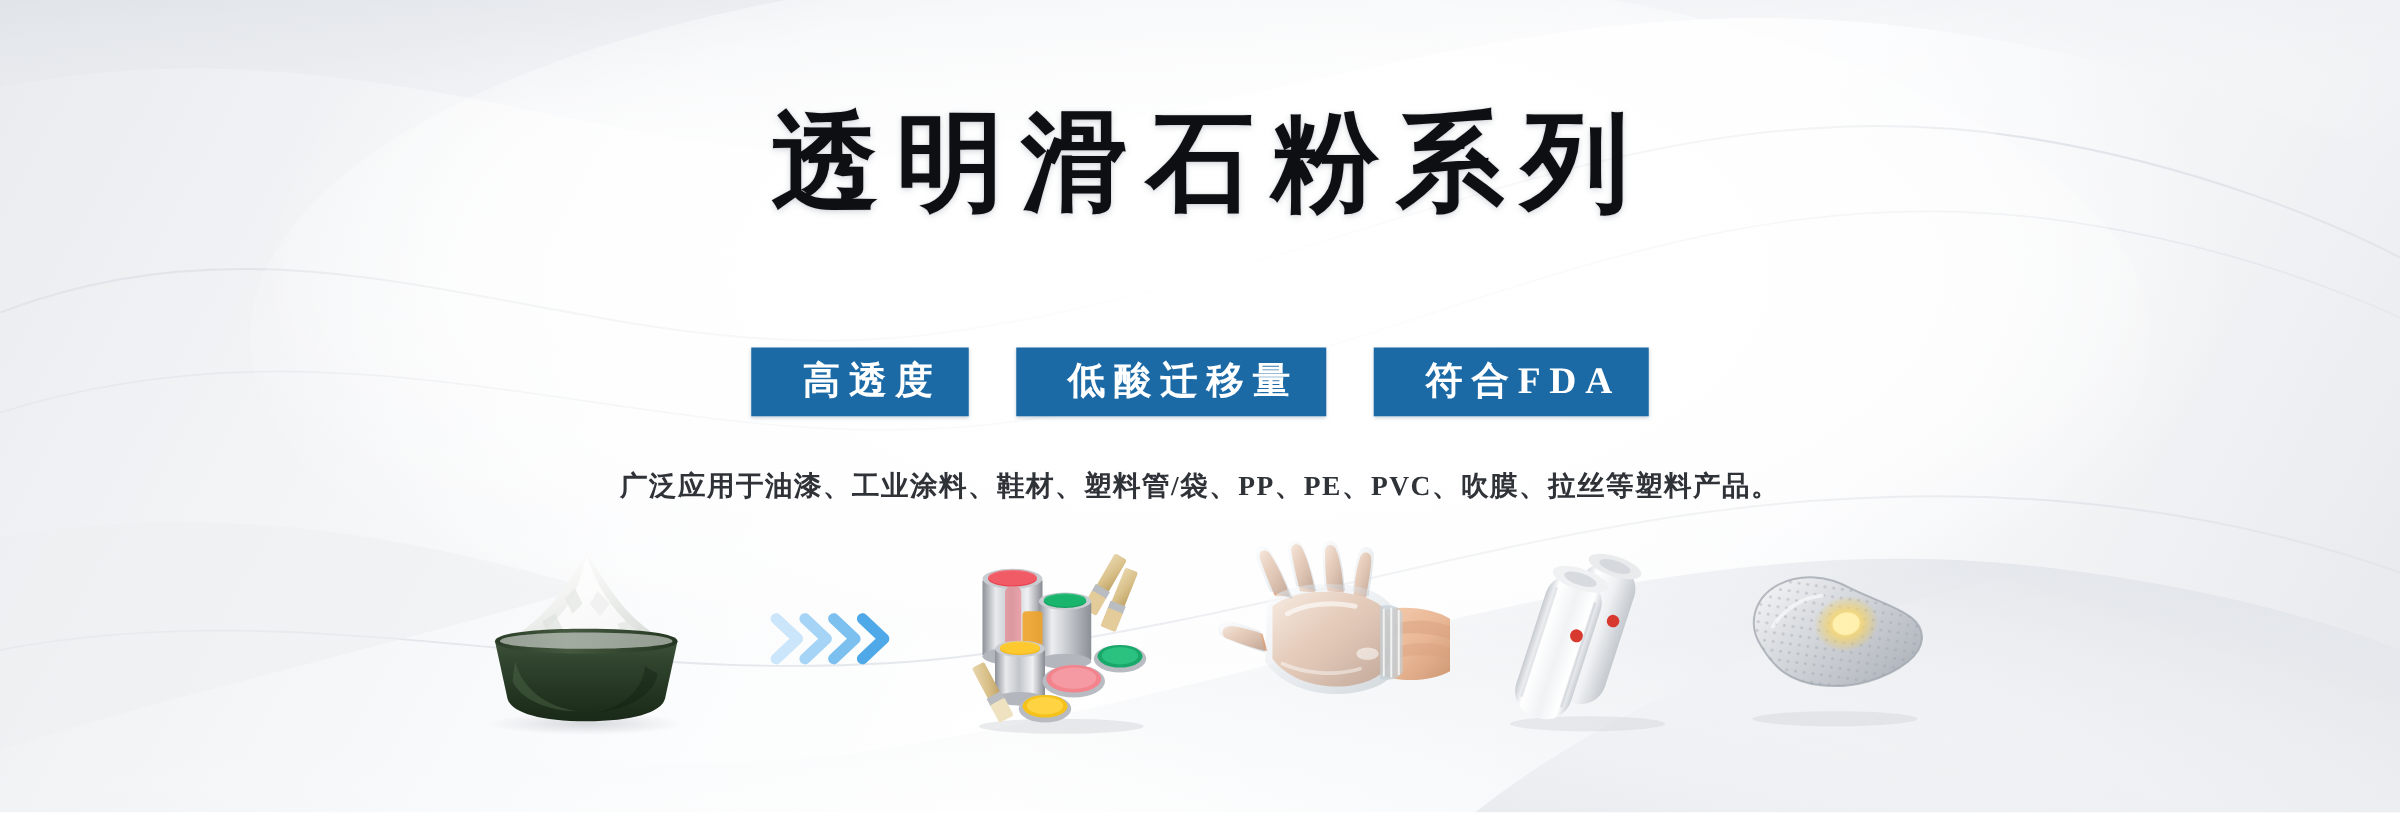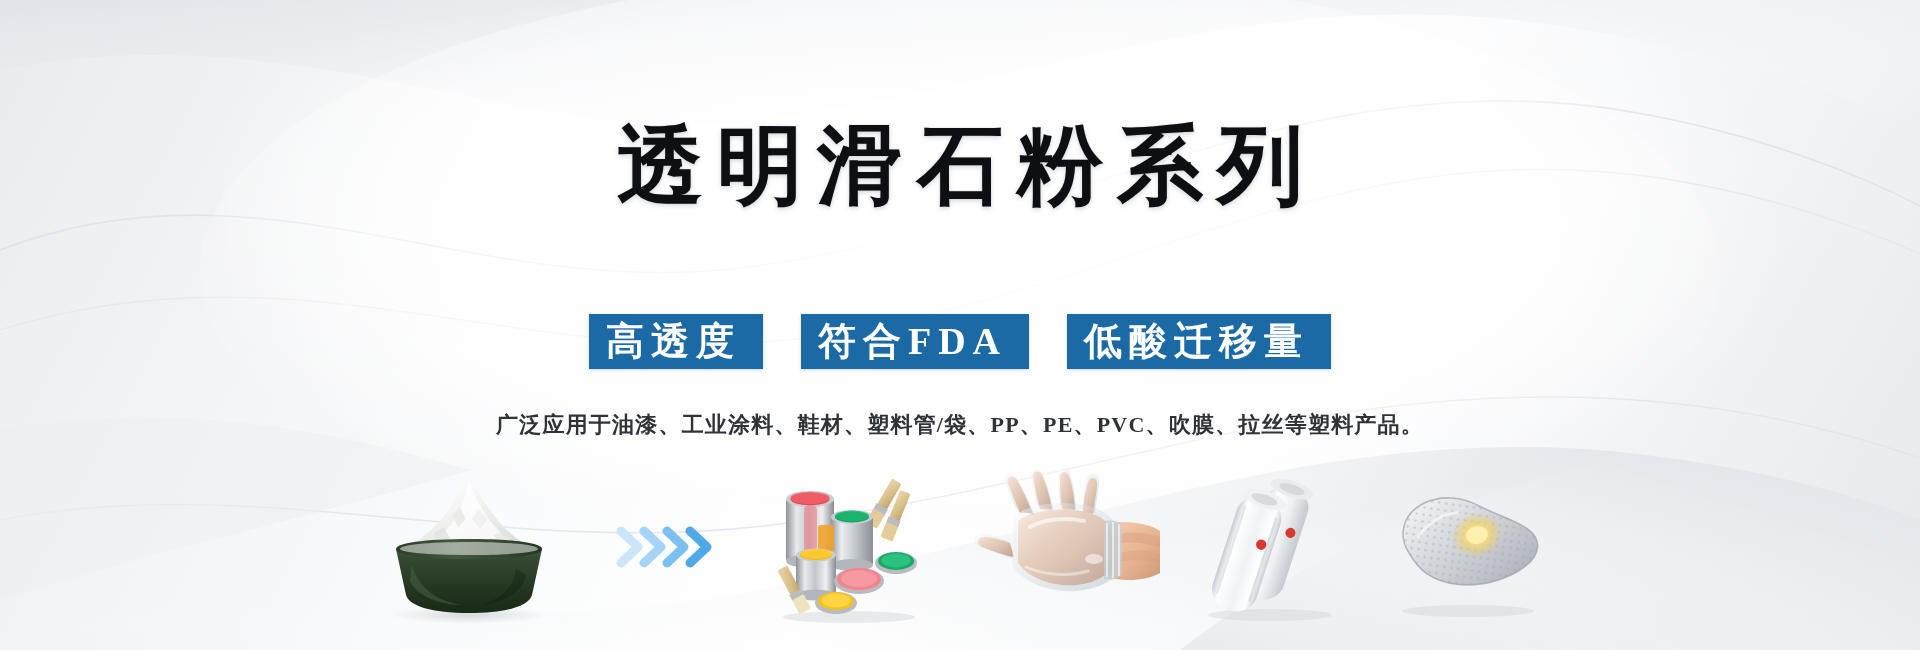--- a/index.html
+++ b/index.html
@@ -16,21 +16,21 @@
     overflow:hidden;
     background:
       radial-gradient(ellipse 1100px 520px at 52% 34%, #ffffff 0%, #fdfdfe 45%, rgba(253,253,254,0) 72%),
       linear-gradient(118deg, #e9ebee 0%, #f2f3f5 16%, #fafbfc 34%, #ffffff 50%, #fbfcfd 66%, #f1f2f4 84%, #e6e8ec 100%);
   }
 
   
   .swoosh-layer { position:absolute; inset:0; width:1920px; height:650px; pointer-events:none; }
 
   
-  .content { position:absolute; inset:0;margin-top:36px; }
+  .content { position:absolute; inset:0; }
 
   .title {
     position:absolute;
     top:78px; left:0; width:1920px;
     text-align:center;
     font-family:"Liberation Serif", serif;
     font-weight:700;
     font-size:86px;
     line-height:104px;
     letter-spacing:14px;
@@ -44,25 +44,25 @@
     position:absolute;
     top:278px; left:0; width:1920px;
     display:flex; justify-content:center; align-items:center;
     gap:38px;
   }
   .badge {
     background:#1b6aa5;
     color:#ffffff;
     font-family:"Liberation Serif", serif;
     font-weight:700;
-    font-size:38px;
+    font-size:30px;
     line-height:30px;
     letter-spacing:7px;
     text-indent:7px;
-    padding:12px 22px 13px 10px;
+    padding:12px 22px 13px 34px;
     white-space:nowrap;
     box-shadow:0 1px 3px rgba(20,60,95,.22);
   }
 
   .desc {
     position:absolute;
     top:372px; left:0; width:1920px;
     text-align:center;
     font-family:"Liberation Serif", serif;
     font-weight:700;
@@ -132,22 +132,22 @@
     <path d="M0,430 C180,400 330,430 470,470 C300,520 120,560 0,600 Z" fill="#eceef1" opacity=".55"></path>
     <ellipse cx="960" cy="270" rx="760" ry="300" fill="url(#glow)"></ellipse>
   </svg>
 
   <div class="content">
 
     <div class="title">透明滑石粉系列</div>
 
     <div class="badges">
       <div class="badge">高透度</div>
+      <div class="badge">低酸迁移量</div>
       <div class="badge">符合FDA</div>
-      <div class="badge">低酸迁移量</div>
     </div>
 
     <div class="desc">广泛应用于油漆、工业涂料、鞋材、塑料管/袋、PP、PE、PVC、吹膜、拉丝等塑料产品。</div>
 
     <div class="products">
 
       <div class="prod p-powder">
         <svg width="210" height="155" viewBox="0 0 210 155" aria-hidden="true">
           <defs>
             <linearGradient id="bowlG" x1="0" y1="0" x2="0" y2="1">

